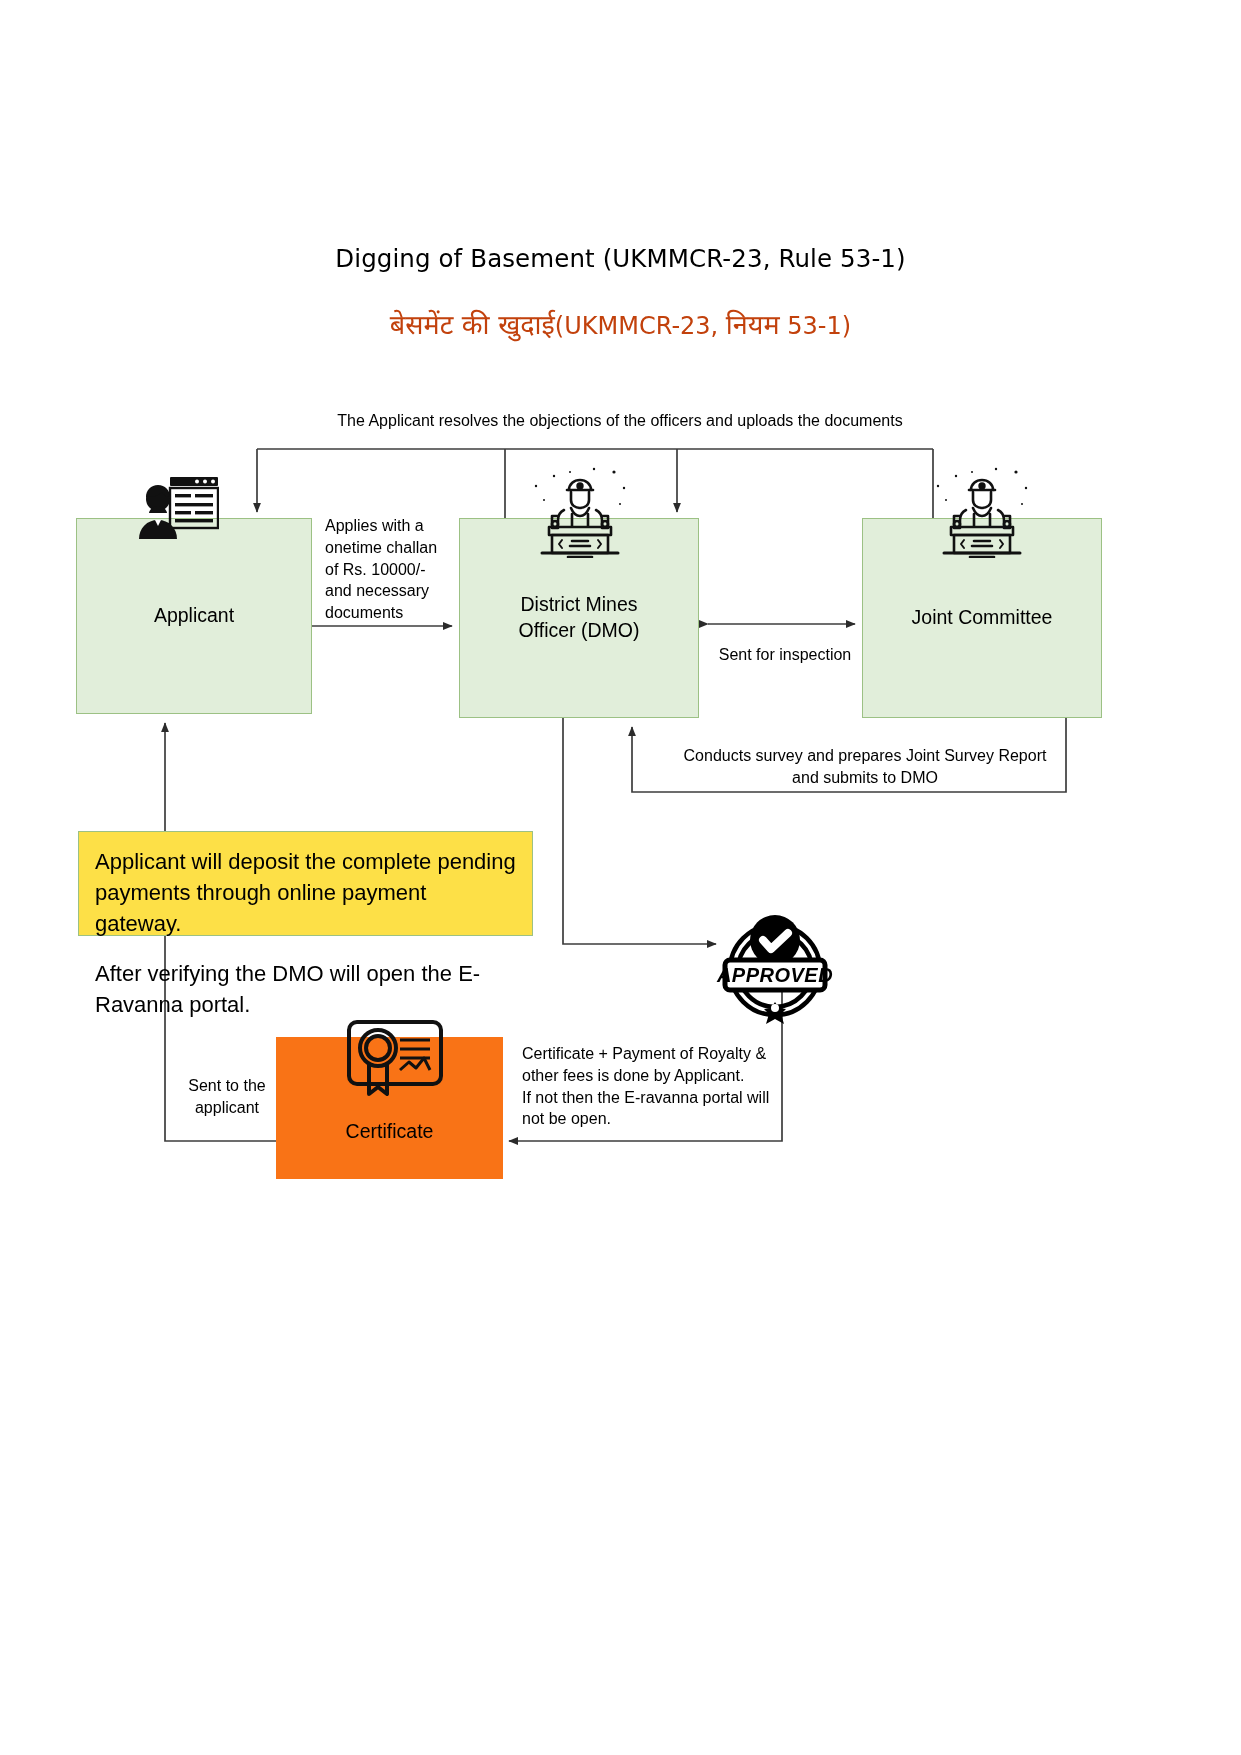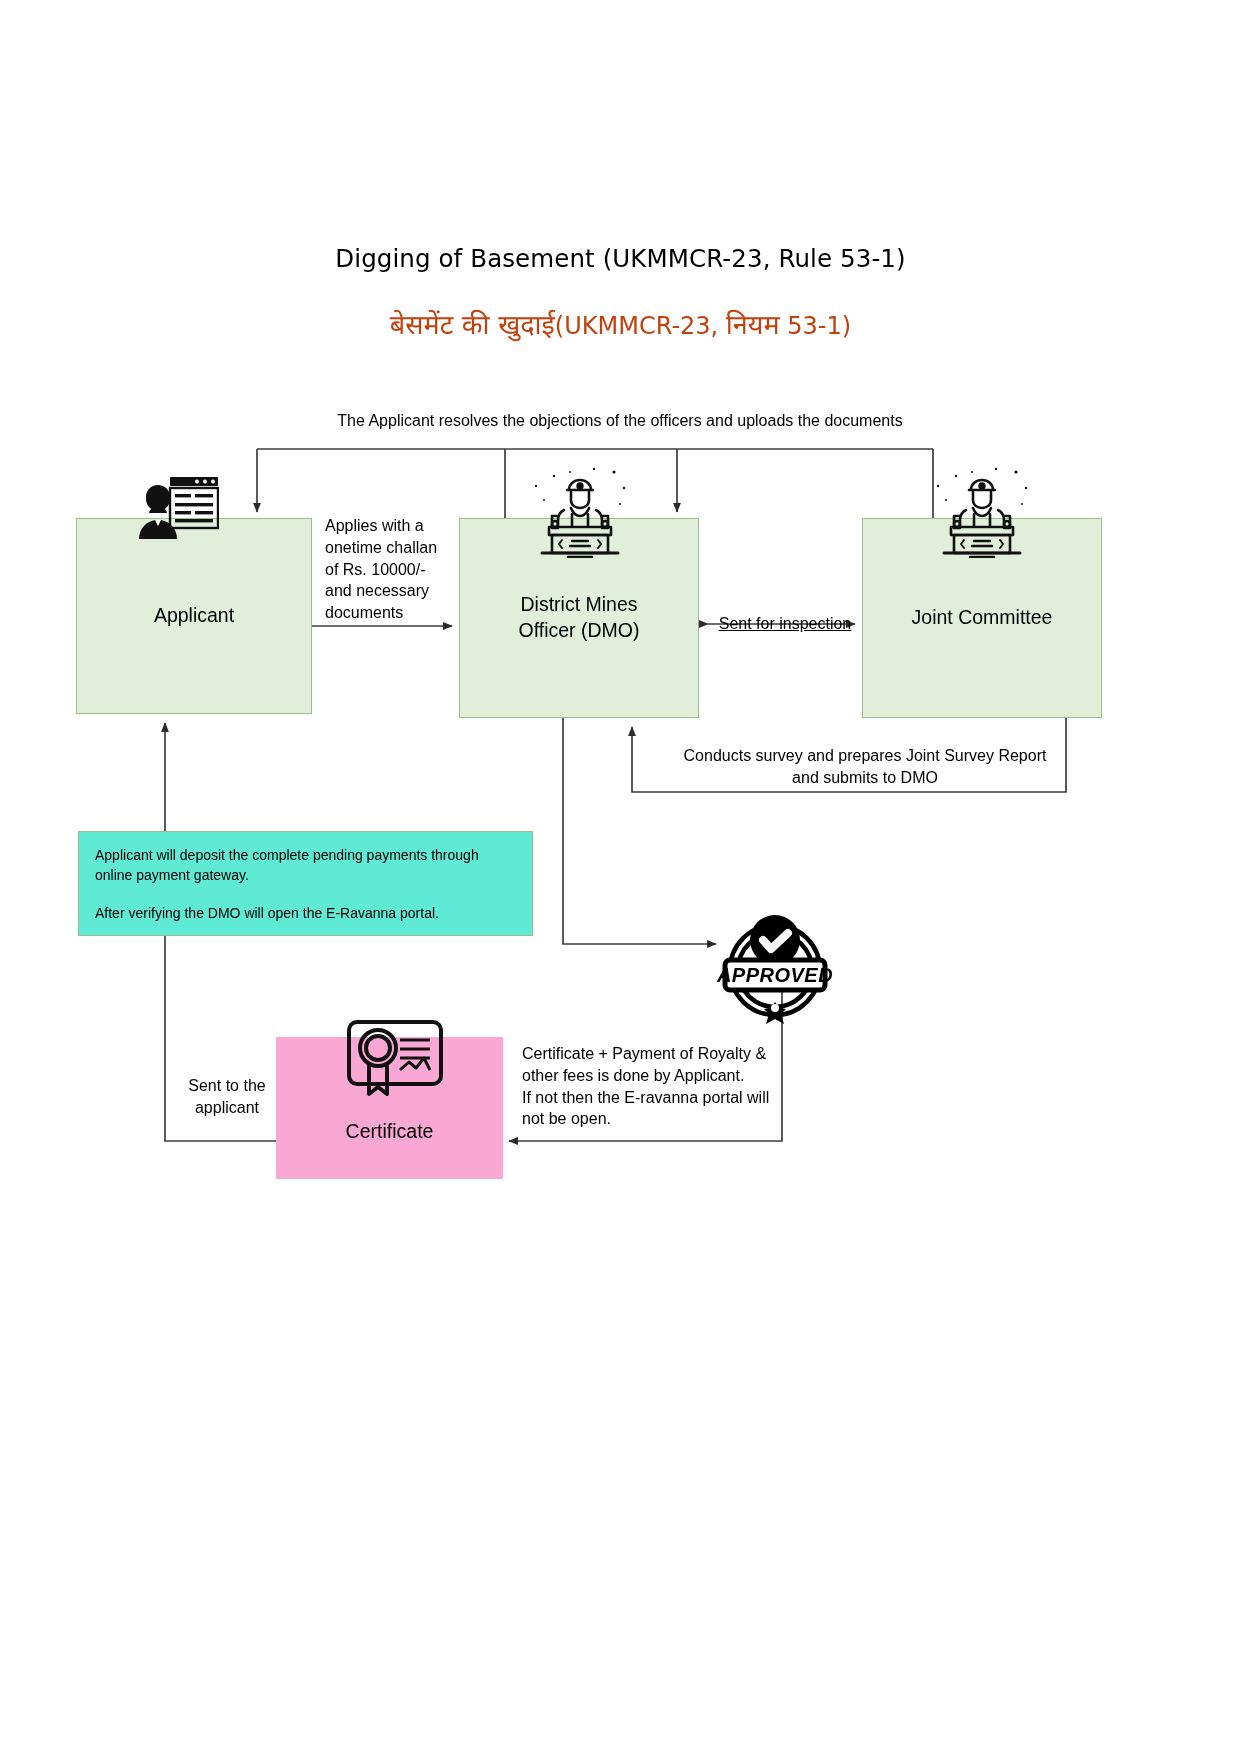--- a/index.html
+++ b/index.html
@@ -52,36 +52,36 @@
     text-align:center;
     font-size:19.5px;
     line-height:1.32;
     color:#000;
   }
   .box-green{
     background:#E1EEDA;
     border:1px solid #9CC184;
   }
   .box-blue{
-    background:#f9a8d4;
+    background:#f97316;
     border:none;
   }
   .box-label{
     display:block;
     width:100%;
     white-space:pre-line;
   }
 
   
   .note-box{
     box-sizing:border-box;
-    background:#5eead4;
+    background:#fde047;
     border:1px solid #9CC184;
     padding:14px 16px 12px 16px;
-    font-size:14px;
+    font-size:22px;
     line-height:1.42;
     color:#000;
   }
   .note-box p{margin:0;}
   .note-box p + p{margin-top:18px;}
 
   
   .lbl{
     font-size:16px;
     line-height:1.36;
@@ -213,21 +213,21 @@
         <circle cx="70" cy="3" r="1.2"></circle>
           <circle cx="12" cy="20" r="1.2"></circle>
         <circle cx="100" cy="22" r="1.2"></circle>
           <circle cx="46" cy="6" r="1"></circle>
         <circle cx="20" cy="34" r="1"></circle>
           <circle cx="96" cy="38" r="1"></circle>
       </g>
     </svg>
   </div>
 
-  <div class="abs lbl lbl-c" style="left:691px;top:613px;width:188px;text-decoration:underline;">Sent for inspection</div>
+  <div class="abs lbl lbl-c" style="left:691px;top:644px;width:188px;">Sent for inspection</div>
 
   <div class="abs box box-green" style="left:862px;top:518px;width:240px;height:200px;">
     <span class="box-label">Joint Committee</span>
   </div>
   <div class="icon" style="left:926px;top:466px;width:112px;height:92px;">
     <svg viewBox="0 0 112 92" width="112" height="92">
       <g fill="none" stroke="#111" stroke-width="2.6" stroke-linecap="round" stroke-linejoin="round">
         <path d="M43 24h26"></path>
         <path d="M45 24c0-6 5-10 11-10s11 4 11 10"></path>
         <circle cx="56" cy="20" r="2.4" fill="#111"></circle>

